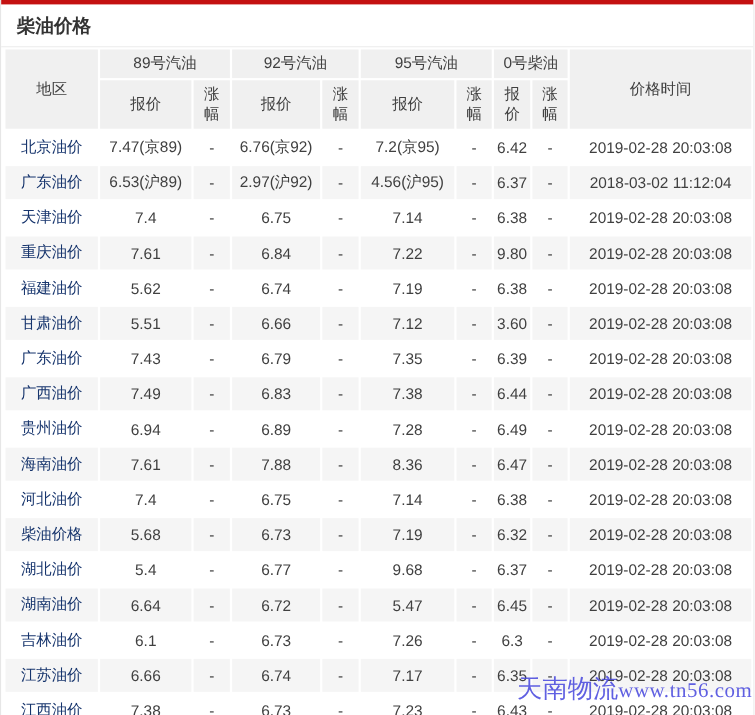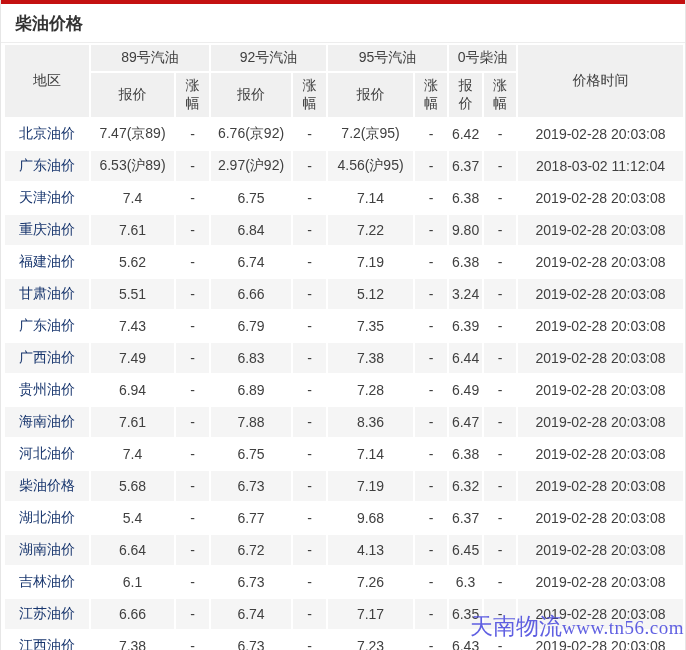--- a/index.html
+++ b/index.html
@@ -202,23 +202,23 @@
           <td>6.38</td>
           <td>-</td>
           <td>2019-02-28 20:03:08</td>
         </tr>
         <tr class="alt">
           <td><a class="region-link">甘肃油价</a></td>
           <td>5.51</td>
           <td>-</td>
           <td>6.66</td>
           <td>-</td>
-          <td>5.12</td>
-          <td>-</td>
-          <td>3.24</td>
+          <td>7.12</td>
+          <td>-</td>
+          <td>3.60</td>
           <td>-</td>
           <td>2019-02-28 20:03:08</td>
         </tr>
         <tr>
           <td><a class="region-link">广东油价</a></td>
           <td>7.43</td>
           <td>-</td>
           <td>6.79</td>
           <td>-</td>
           <td>7.35</td>
@@ -298,21 +298,21 @@
           <td>6.37</td>
           <td>-</td>
           <td>2019-02-28 20:03:08</td>
         </tr>
         <tr class="alt">
           <td><a class="region-link">湖南油价</a></td>
           <td>6.64</td>
           <td>-</td>
           <td>6.72</td>
           <td>-</td>
-          <td>4.13</td>
+          <td>5.47</td>
           <td>-</td>
           <td>6.45</td>
           <td>-</td>
           <td>2019-02-28 20:03:08</td>
         </tr>
         <tr>
           <td><a class="region-link">吉林油价</a></td>
           <td>6.1</td>
           <td>-</td>
           <td>6.73</td>

